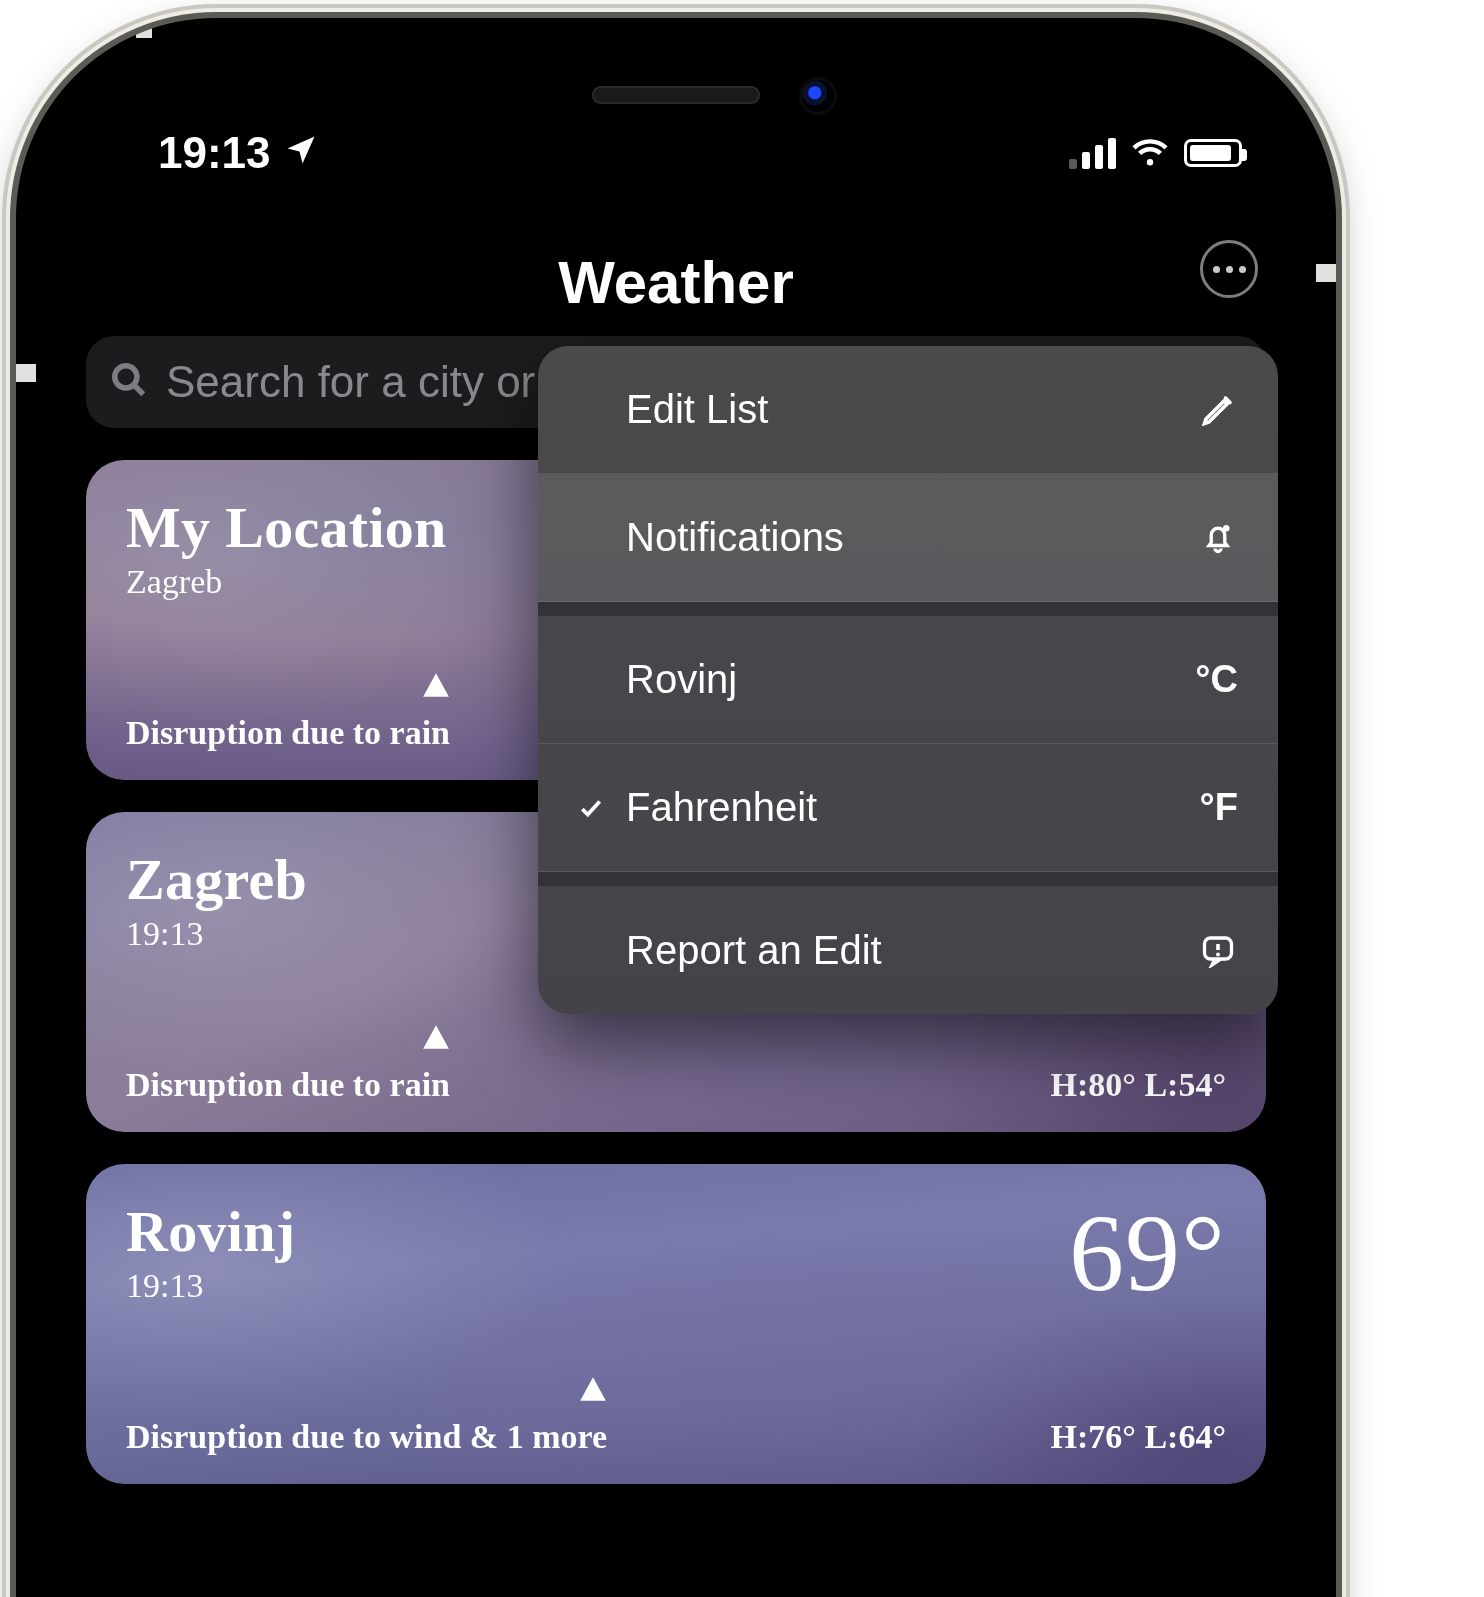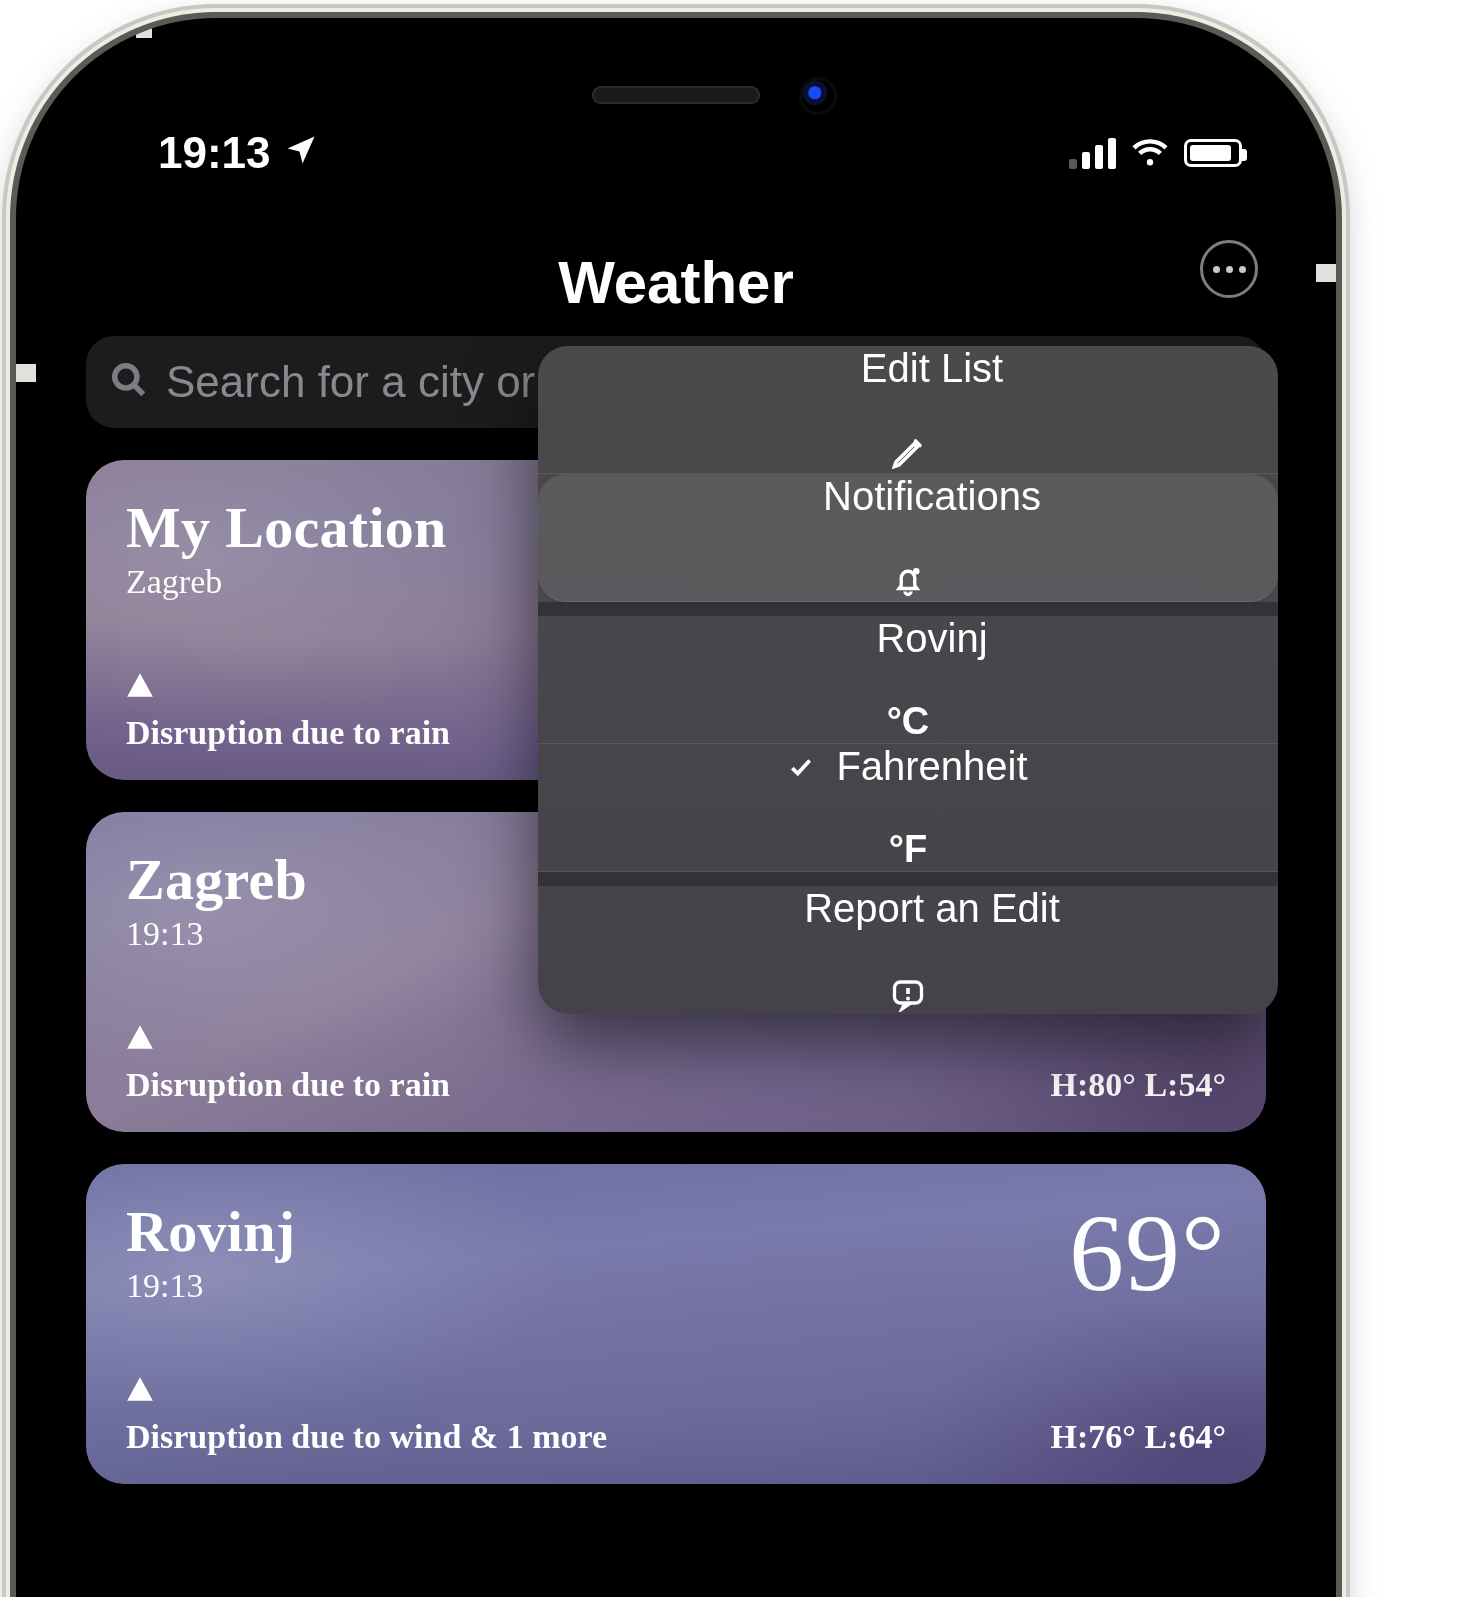--- a/index.html
+++ b/index.html
@@ -112,41 +112,40 @@
         radial-gradient(700px 320px at 60% 70%,rgba(120,110,160,.35),transparent 60%),
         radial-gradient(500px 260px at 95% 90%,rgba(70,50,100,.45),transparent 60%);
       pointer-events:none;
     }
     .card .top { display:flex; justify-content:space-between; align-items:flex-start; }
     .card .name { font-size:58px; font-weight:800; letter-spacing:.3px; }
     .card .sub  { font-size:34px; font-weight:500; margin-top:2px; opacity:.98; }
     .card .temp { font-size:110px; font-weight:300; line-height:1; letter-spacing:1px; }
     .card .bottom { position:absolute; bottom:28px; left:40px; right:40px;
                     display:flex; justify-content:space-between; align-items:flex-end; font-size:34px; font-weight:600;}
-    .card .alert { display:flex; flex-direction:column; gap:8px; font-weight:600;}
+    .card .alert { display:flex; flex-direction:column; gap:8px; font-weight:600;text-align:right;}
     .card .alert .tri svg { width:28px; height:26px; fill:#fff; }
     .card .hl { white-space:nowrap; }
 
     
     .menu {
       position:absolute; top:306px; left:500px; width:740px;
       border-radius:30px; overflow:hidden;
       background:linear-gradient(#4a4a4c,#444349);
       backdrop-filter:blur(20px);
       box-shadow:0 30px 70px rgba(0,0,0,.55);
     }
     .mrow {
       display:flex; align-items:center; justify-content:space-between;
       padding:0 40px; height:128px; color:#fff; font-size:40px; font-weight:500;
       border-bottom:1px solid rgba(255,255,255,.10);
-      flex-direction:column;
     }
     .mrow.last{border-bottom:none;}
     .msep { height:14px; background:#333337; }
-    .mrow.hl { background:rgba(255,255,255,.10);border-radius:28px; }
+    .mrow.hl { background:rgba(255,255,255,.10); }
     .mrow .left { display:flex; align-items:center; gap:18px; }
     .mrow .check { width:30px; display:inline-block; }
     .mrow .check svg{width:26px;height:26px;stroke:#fff;stroke-width:3.5;fill:none;}
     .mrow .ic { width:40px; height:40px; display:flex; align-items:center; justify-content:center; }
     .mrow .ic svg{width:36px;height:36px;fill:#fff;stroke:#fff;}
     .mrow .un { font-size:38px; font-weight:700; }
   </style>
 </head>
 <body>
 

